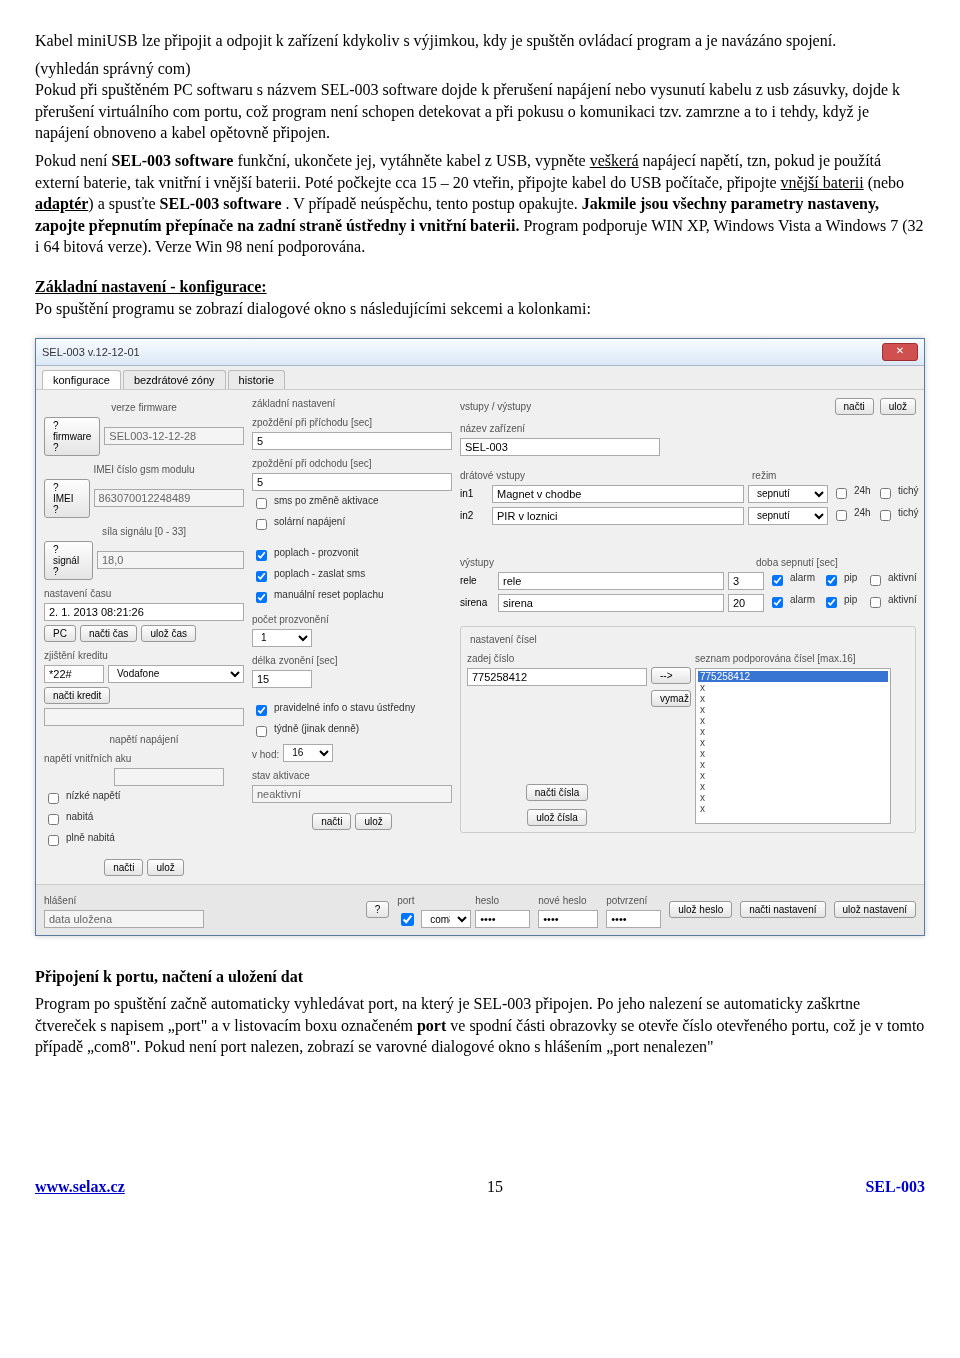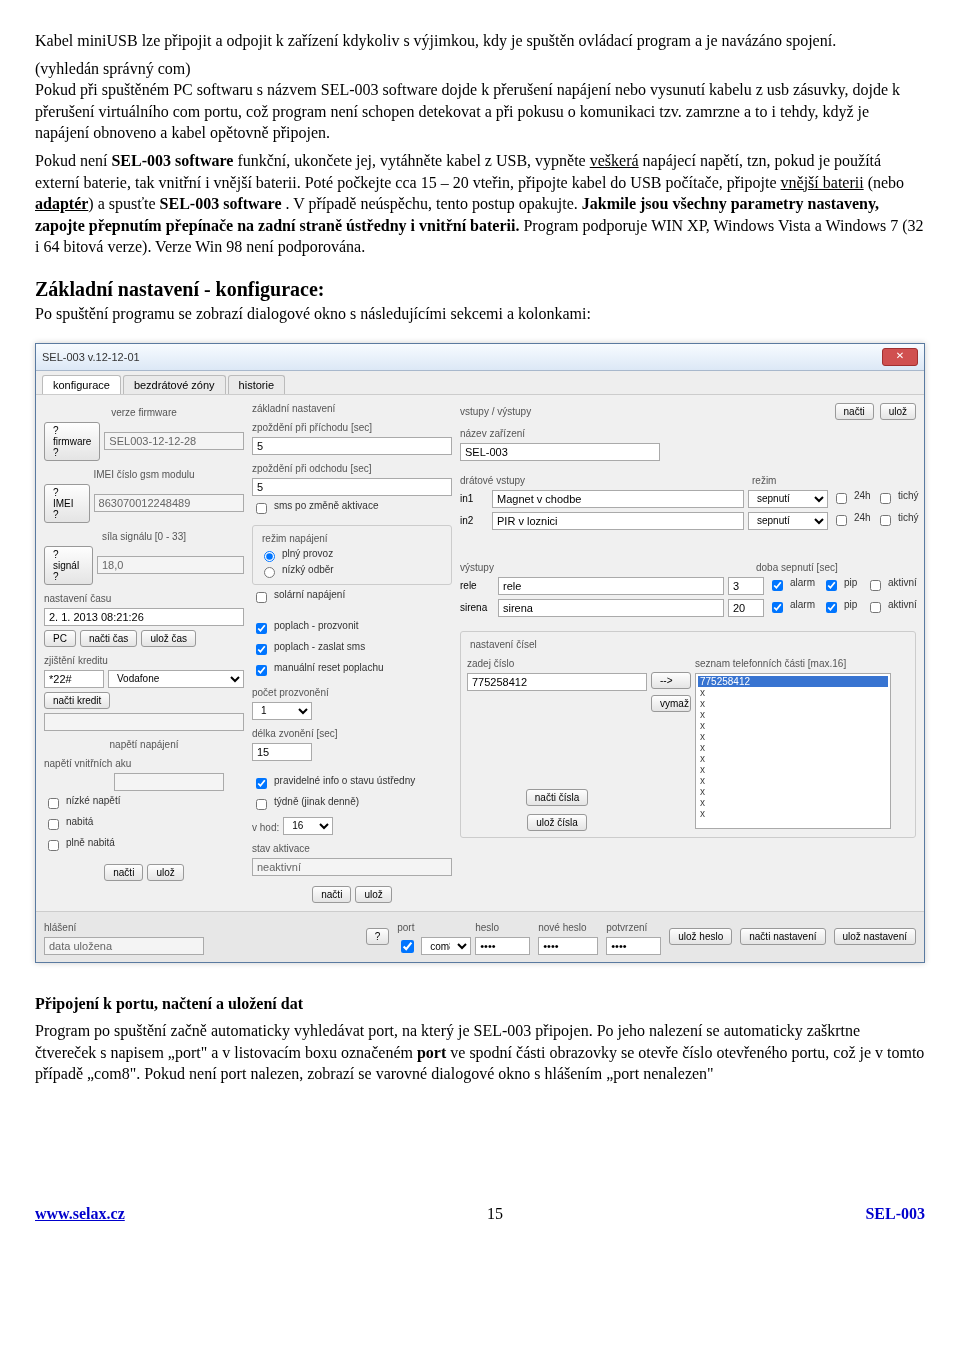--- a/index.html
+++ b/index.html
@@ -11,22 +11,23 @@
     color: #000;
     width: 960px;
     box-sizing: border-box;
   }
   .para { margin: 0 0 6px 0; line-height: 1.35; }
   .bold { font-weight: bold; }
   .underline { text-decoration: underline; }
   h3.section {
     font-family: Georgia, serif;
     font-weight: bold;
-    font-size: 20px;
+    font-size: 16px;
     margin: 20px 0 2px 0;
+    text-decoration: underline;
   }
   .screenshot-wrap {
     margin: 18px 0 30px 0;
   }
   .app-window {
     font-family: "Segoe UI", Tahoma, sans-serif;
     font-size: 11px;
     border: 1px solid #5a7aa0;
     background: #f0f0f0;
     box-shadow: 0 0 6px rgba(0,0,0,0.2);
@@ -232,33 +233,20 @@
     <div class="col col2">
       <div class="col-header">základní nastavení</div>
       <div class="lbl">zpoždění při příchodu [sec]</div>
       <input class="inp" value="5" style="">
       <div class="lbl">zpoždění při odchodu [sec]</div>
       <input class="inp" value="5" style="">
       <label class="chk">
             <input type="checkbox" style="">
             <span>sms po změně aktivace</span>
           </label>
-      <div class="fieldset">
-        <div class="legend">režim napájení</div>
-        <div class="radio-g">
-          <label class="chk">
-                <input type="radio" checked="" style="">
-                <span>plný provoz</span>
-              </label>
-          <label class="chk">
-                <input type="radio" style="">
-                <span>nízký odběr</span>
-              </label>
-        </div>
-      </div>
       <label class="chk">
             <input type="checkbox" style="">
             <span>solární napájení</span>
           </label>
       <div style="height:6px"></div>
       <label class="chk">
             <input type="checkbox" checked="" style="">
             <span>poplach - prozvonit</span>
           </label>
       <label class="chk">
@@ -381,21 +369,21 @@
             <input class="inp" value="775258412" style="">
             <div style="height:90px"></div>
             <span class="btn" style="align-self:center">načti čísla</span>
             <span class="btn" style="align-self:center;margin-top:4px">ulož čísla</span>
           </div>
           <div class="col" style="width:40px;margin-top:18px;gap:6px">
             <span class="btn">--&gt;</span>
             <span class="btn">vymaž</span>
           </div>
           <div class="col">
-            <div class="lbl">seznam telefonních části [max.16]</div>
+            <div class="lbl">seznam podporována čísel [max.16]</div>
             <div class="listbox">
               <div class="sel-item">775258412</div>
               <div class="x-item">x</div>
                   <div class="x-item">x</div>
                   <div class="x-item">x</div>
               <div class="x-item">x</div>
                   <div class="x-item">x</div>
                   <div class="x-item">x</div>
               <div class="x-item">x</div>
                   <div class="x-item">x</div>

